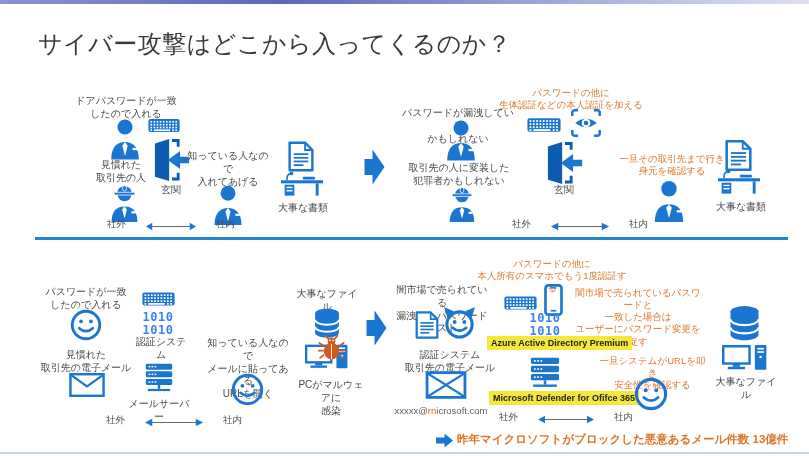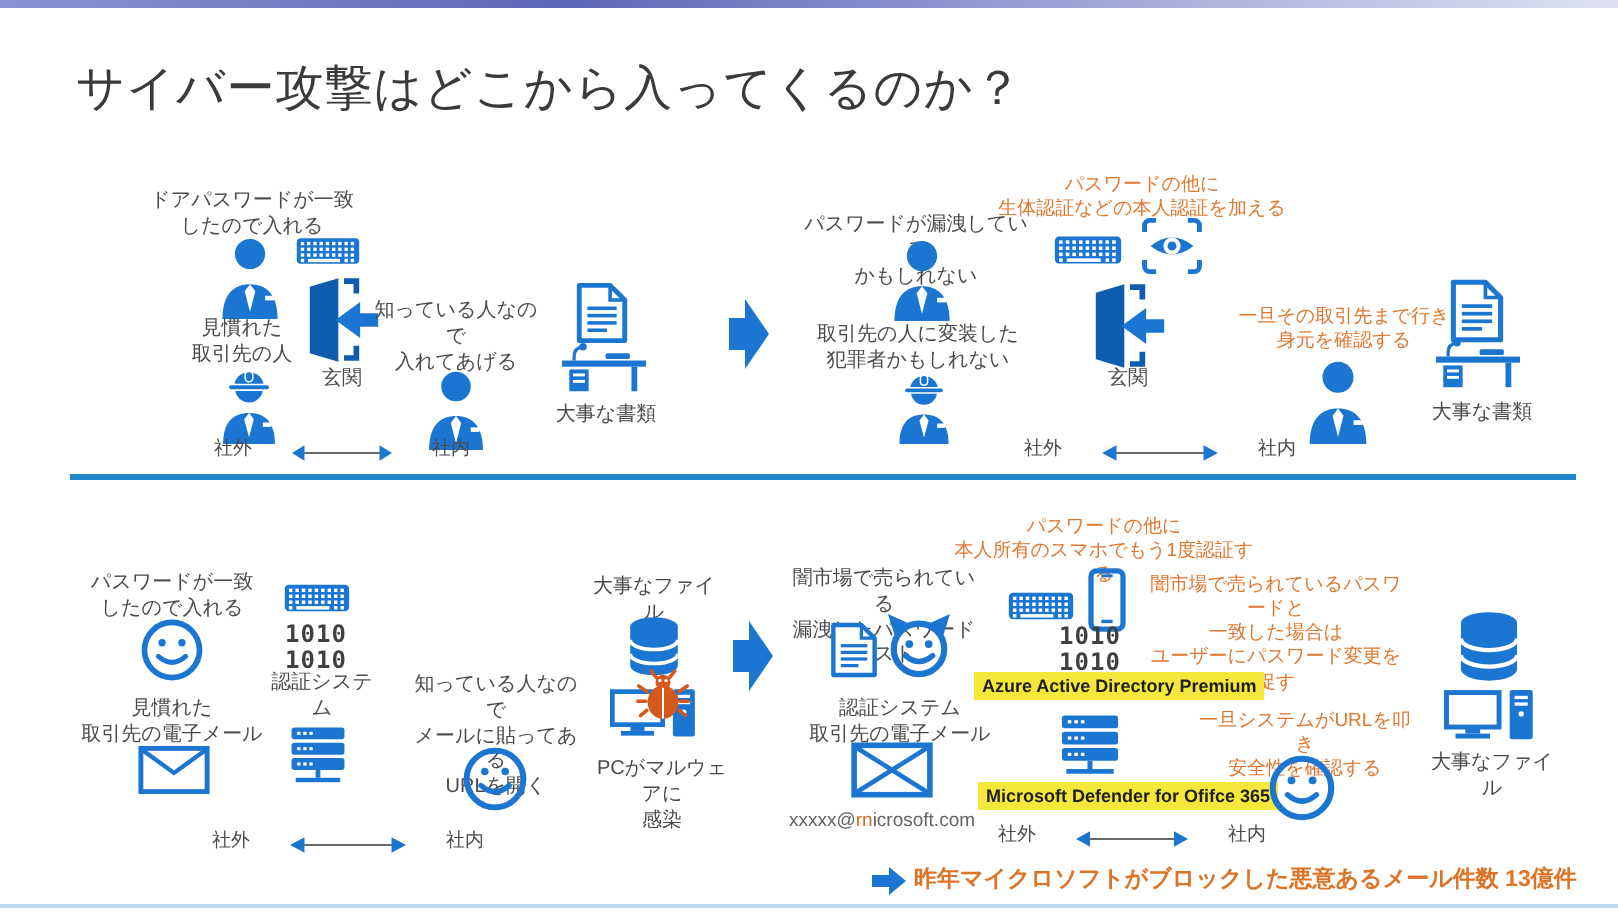--- a/index.html
+++ b/index.html
@@ -6,21 +6,21 @@
   .slide{position:relative;width:809px;height:456px;background:#ffffff;overflow:hidden;
          font-family:"Liberation Sans","DejaVu Sans",sans-serif;}
   .abs{position:absolute}
   .topbar{left:0;top:0;width:809px;height:4px;
           background:linear-gradient(90deg,#8b94d2 0%,#5d67b8 35%,#9aa2d6 65%,#dfe2f2 100%)}
   .title{left:38px;top:28px;font-size:24px;color:#3a3a3a;font-weight:500;letter-spacing:.5px;white-space:nowrap}
   .txt{font-size:10px;line-height:1.28;color:#4a4a4a;text-align:center;white-space:pre-line}
   .orange{color:#e0772e}
   .sm{font-size:9.5px}
   .binary{font-family:"DejaVu Sans Mono","Liberation Mono",monospace;font-size:12px;font-weight:bold;
-          color:#404040;line-height:1.05;text-align:center;letter-spacing:.5px;white-space:pre-line}
+          color:#3b82f6;line-height:1.05;text-align:center;letter-spacing:.5px;white-space:pre-line}
   .hl{background:#f6e83b;color:#1f1f1f;font-size:9px;font-weight:700;padding:2px 4px;white-space:nowrap}
   .axis{display:flex;align-items:flex-end;gap:20px;font-size:9.5px;color:#4a4a4a;white-space:nowrap}
   .axis svg{height:9px;display:block}
   .email{font-size:9.5px;color:#636363;white-space:nowrap;text-align:center}
   .email .fake{color:#d2691e}
   .footer-note{font-size:11.5px;font-weight:600;color:#dd7327;white-space:nowrap}
   .divider{background:#1f86c9}
   .bottomline{background:#bcd9ee}
   svg.icon{display:block}
 </style>
@@ -311,20 +311,21 @@
 1010</div>
   <div class="abs txt" style="left:131px;top:336px;width:60px">認証システム</div>
   <div class="abs txt" style="left:36px;top:349px;width:100px">見慣れた
 取引先の電子メール</div>
   <svg class="abs icon" style="left:69px;top:372px;width:36px;height:26px">
       <use href="#sym-envelope"></use>
     </svg>
   <svg class="abs icon" style="left:143px;top:361px;width:32px;height:36px">
       <use href="#sym-server"></use>
     </svg>
+  <div class="abs txt" style="left:128px;top:398px;width:62px">メールサーバー</div>
   <div class="abs axis" style="left:106px;top:414px">
     <span>社外</span>
     <svg style="width:58px">
         <use href="#sym-axis-arrow"></use>
       </svg>
     <span>社内</span>
   </div>
   <div class="abs txt" style="left:206px;top:337px;width:84px">知っている人なので
 メールに貼ってある
 URLを開く</div>

